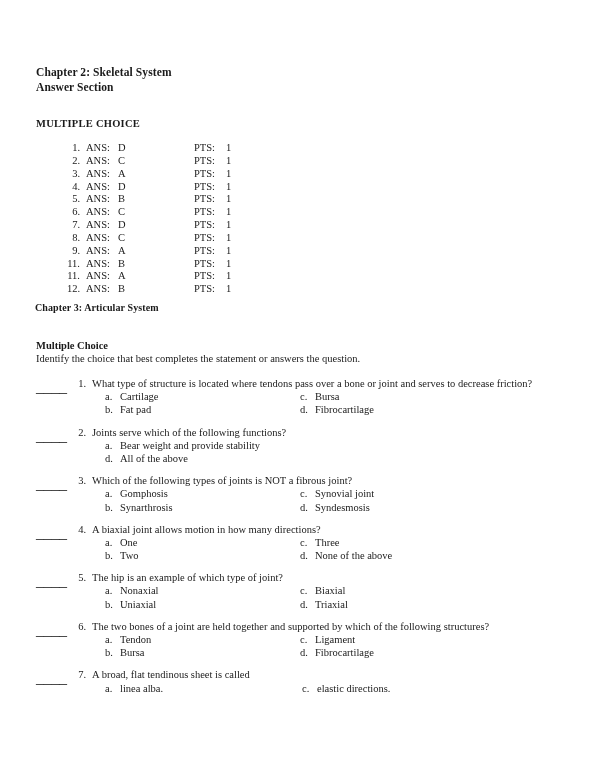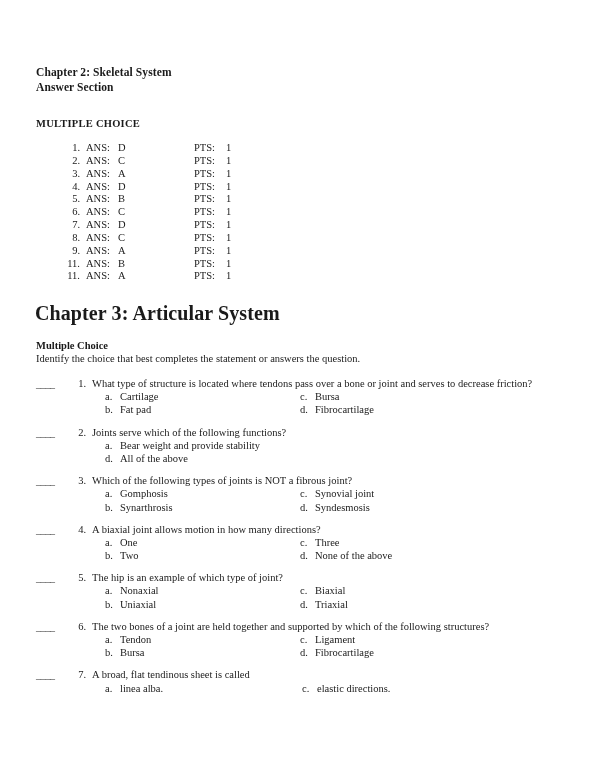--- a/index.html
+++ b/index.html
@@ -77,21 +77,21 @@
   }
   .anskey td.ptsval {
     padding-left: 6px;
   }
 
   
   .ch3-head {
     position: absolute;
     left: 35px;
     top: 302px;
-    font-size: 20px;
+    font-size: 10px;
     font-weight: bold;
     letter-spacing: 0.1px;
     white-space: nowrap;
   }
   .sec-label {
     position: absolute;
     left: 36px;
     top: 340px;
     font-size: 10.5px;
     font-weight: bold;
@@ -119,21 +119,21 @@
   .q-row {
     position: relative;
     height: 13.2px;
     white-space: nowrap;
   }
   .q-blank {
     position: absolute;
     left: 36px;
     top: 0;
     width: 22px;
-    font-size: 10px;
+    font-size: 16px;
     letter-spacing: -0.3px;
     color: #2a2a2a;
   }
   .q-num {
     position: absolute;
     left: 70px;
     top: 0;
     width: 16px;
     text-align: right;
     font-size: 10.5px;
@@ -253,20 +253,27 @@
           <td class="ptslabel">PTS:</td>
           <td class="ptsval">1</td>
         </tr>
         <tr>
           <td class="num">11.</td>
           <td class="anslabel">ANS:</td>
           <td class="ansval">A</td>
           <td class="ptslabel">PTS:</td>
           <td class="ptsval">1</td>
         </tr>
+        <tr>
+          <td class="num">12.</td>
+          <td class="anslabel">ANS:</td>
+          <td class="ansval">B</td>
+          <td class="ptslabel">PTS:</td>
+          <td class="ptsval">1</td>
+        </tr>
       </tbody>
   </table>
 
   <div class="ch3-head">Chapter 3: Articular System</div>
 
   <div class="sec-label">Multiple Choice</div>
 
   <div class="sec-instr">Identify the choice that best completes the statement or answers the question.</div>
 
   <div class="qlist" id="question-list">

